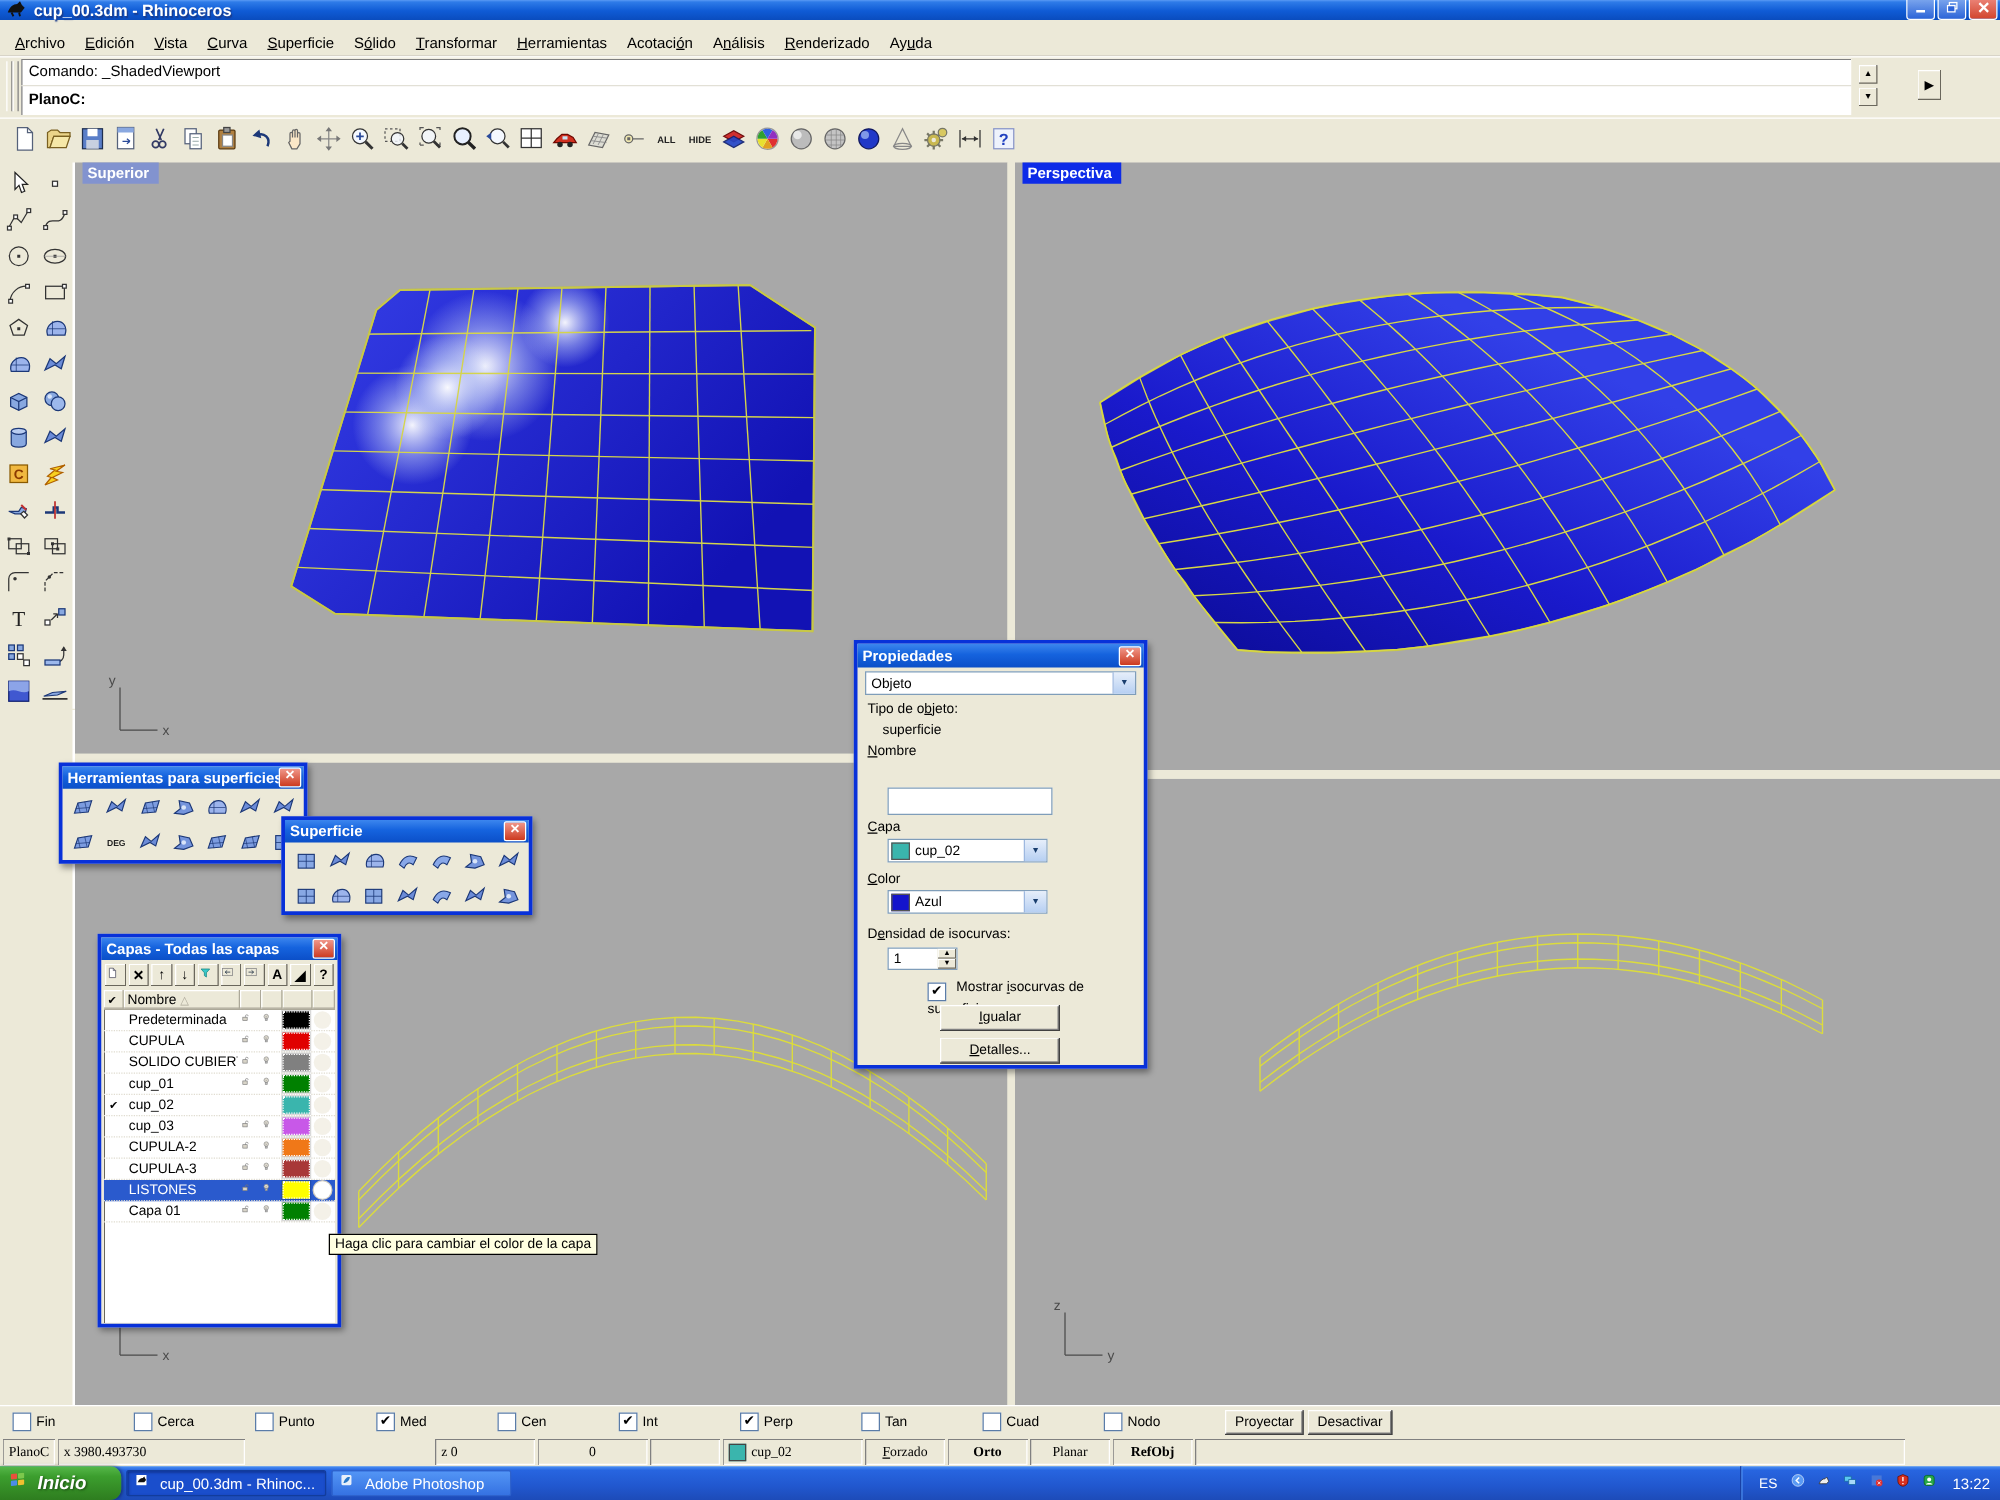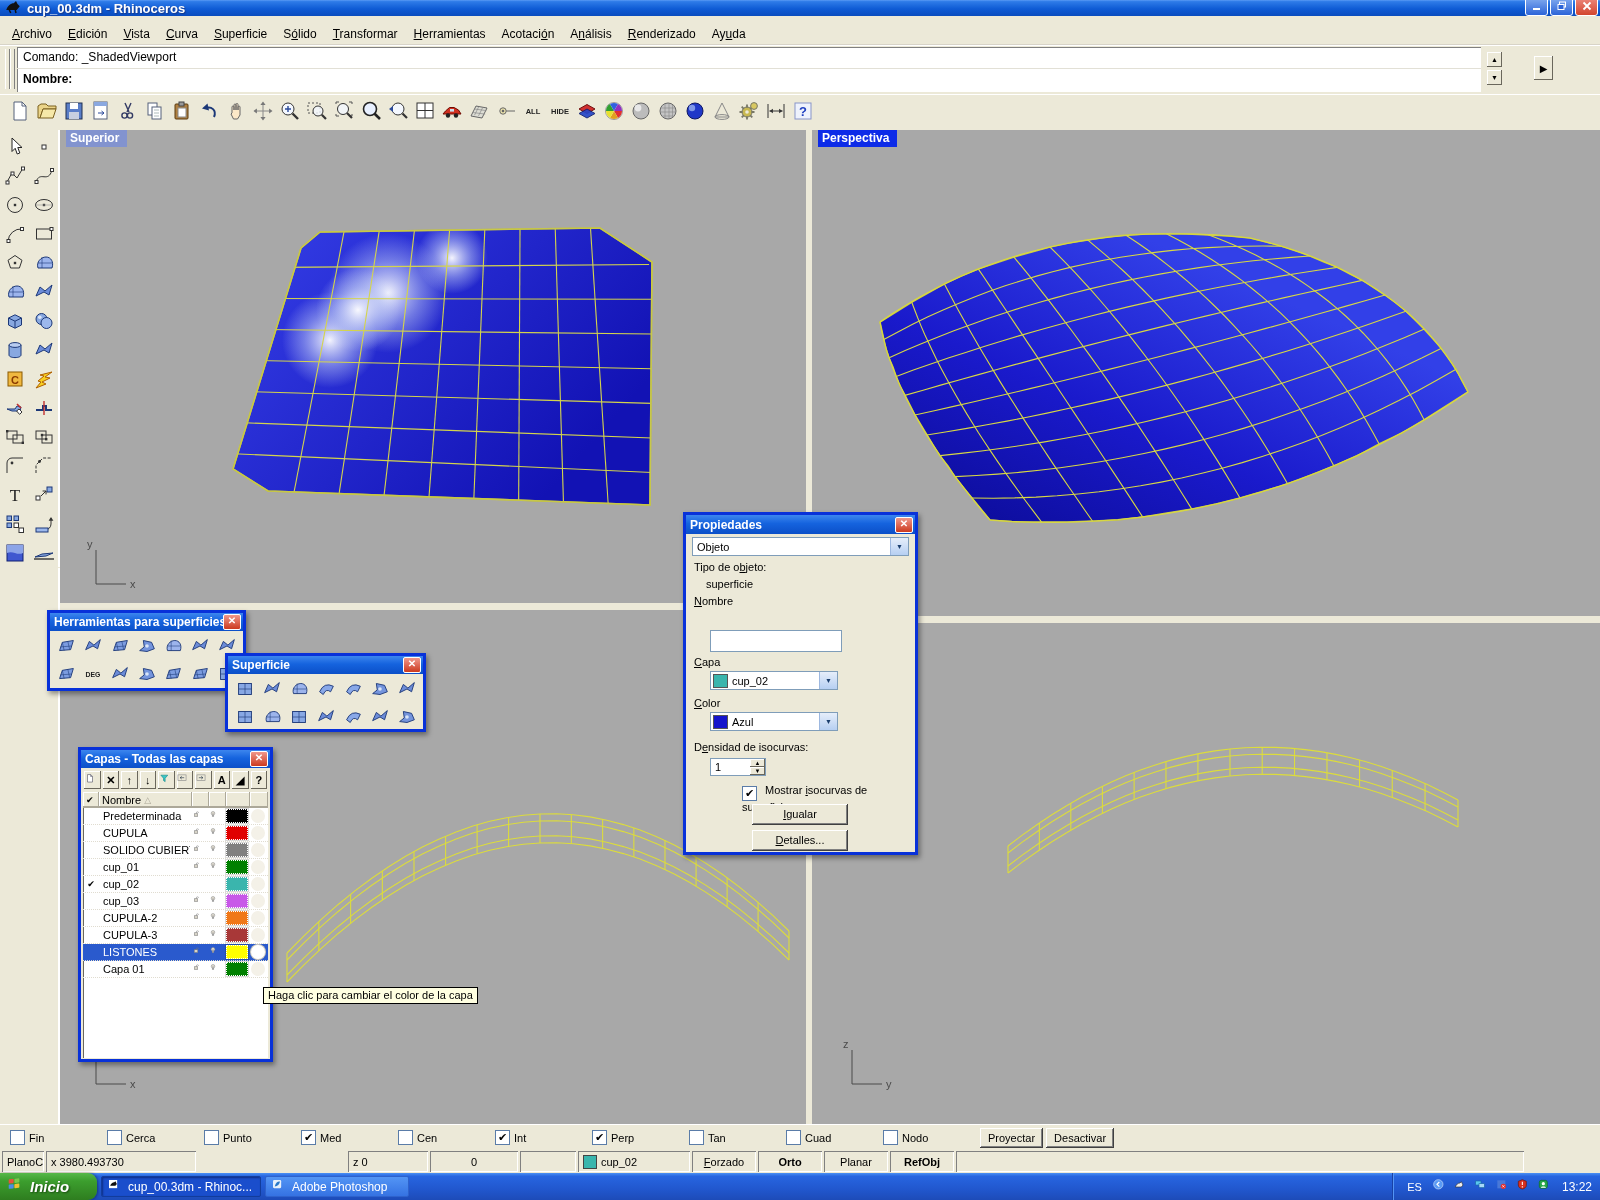--- a/index.html
+++ b/index.html
@@ -124,21 +124,21 @@
   
   #osnapbar{left:0;top:1124px;width:1600px;height:26px;background:#ECE9D8;border-top:1px solid #fff;
     display:flex;align-items:center;padding-left:10px;box-sizing:border-box;font-size:11px;}
   .ositem{width:97px;display:flex;align-items:center;}
   .ositem .xcheck{margin-right:4px;}
   .osbtn{height:20px;padding:0 8px;background:#ECE9D8;line-height:20px;margin-right:3px;
     box-shadow:inset -1px -1px 0 #404040, inset 1px 1px 0 #fff, inset -2px -2px 0 #808080;}
 
   
   #statusbar{left:0;top:1150px;width:1528px;height:23px;background:#ECE9D8;display:flex;
-    align-items:stretch;font-size:11px;padding:1px 2px;box-sizing:border-box;}
+    align-items:stretch;font-size:11px;padding:1px 2px;box-sizing:border-box;font-family:Liberation Serif, serif;}
   .scell{box-shadow:inset 1px 1px 0 #808080, inset -1px -1px 0 #fff;display:flex;align-items:center;
     padding:0 5px;margin-right:2px;box-sizing:border-box;white-space:nowrap;}
   .scell.bold{font-weight:bold;}
   .sw{width:12px;height:12px;margin-right:4px;border:1px solid #444;}
 
   
   #taskbar{left:0;top:1173px;width:1600px;height:27px;
     background:linear-gradient(180deg,#4A90F4 0%,#2765E0 12%,#2157CE 60%,#1D4BB8 100%);
     display:flex;align-items:center;}
   #startbtn{width:97px;height:27px;border-radius:0 9px 9px 0;
@@ -197,21 +197,21 @@
     <span class="menuitem">A<u>n</u>álisis</span>
     <span class="menuitem"><u>R</u>enderizado</span>
     <span class="menuitem">Ay<u>u</u>da</span>
 </div>
 
 <div id="cmdarea" class="abs"></div>
 <div id="cmdgrip" class="abs"></div>
 <div id="cmdgrip2" class="abs"></div>
 <div id="cmdbox" class="abs">
   <div class="cmdline">Comando: _ShadedViewport</div>
-  <div class="cmdline" id="cmdline2">Nombre:</div>
+  <div class="cmdline" id="cmdline2">PlanoC:</div>
 </div>
 <div class="spinbtn abs bevel-out" style="top:52px;">▲</div>
 <div class="spinbtn abs bevel-out" style="top:70px;">▼</div>
 <div id="cmdarrow" class="abs bevel-out">▶</div>
 
 <div id="toolbar" class="abs">
   <span class="tbico">
       <svg viewBox="0 0 24 24">
         <path d="M6 3h8l4 4v14H6z" fill="#fff" stroke="#55617A"></path>
         <path d="M14 3v4h4" fill="none" stroke="#55617A"></path>

